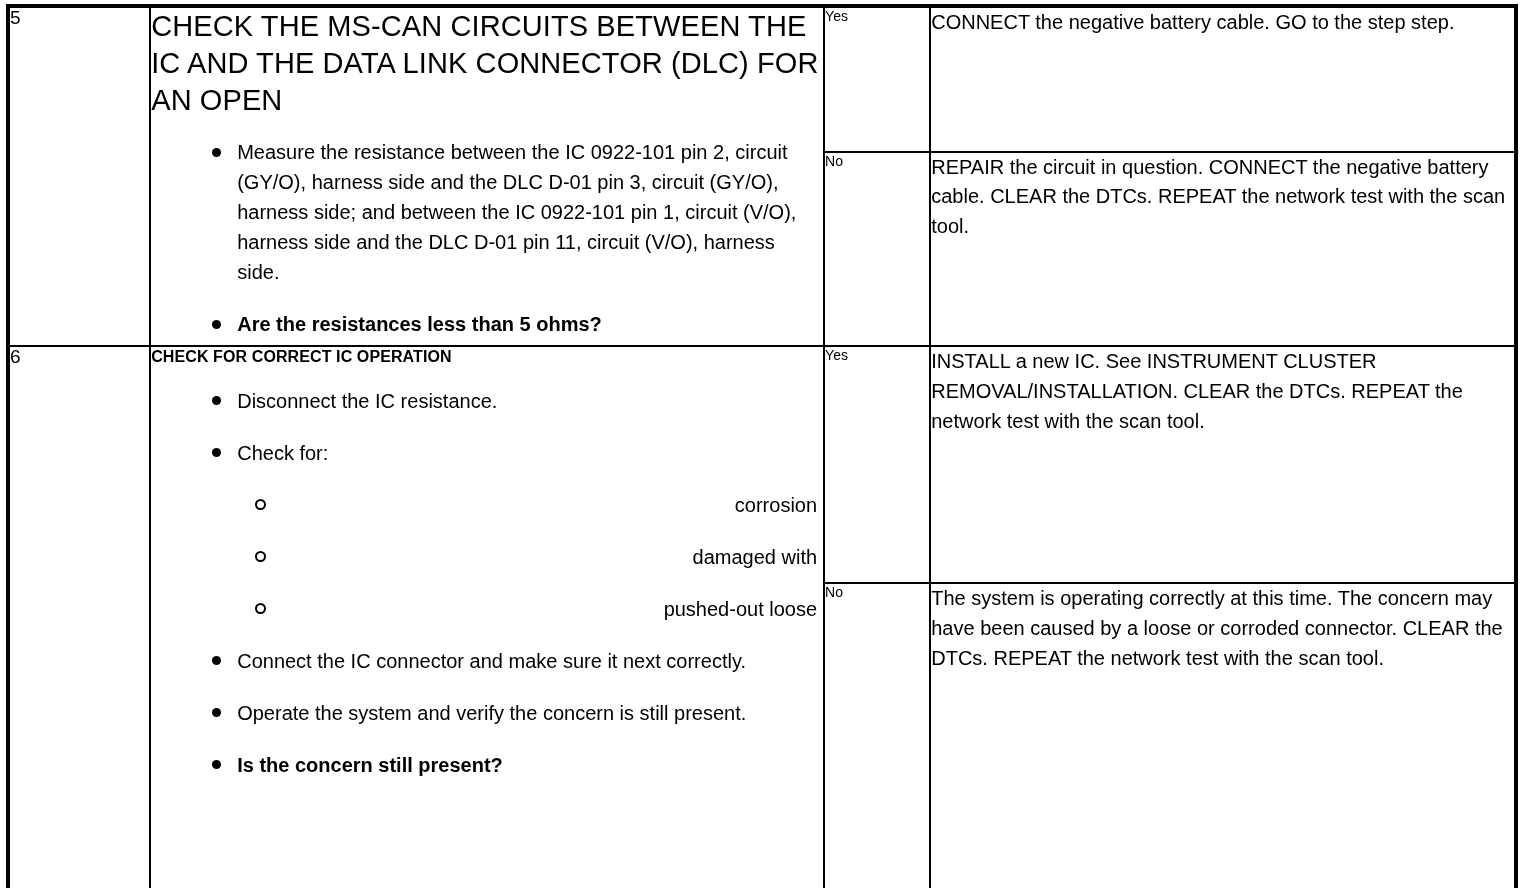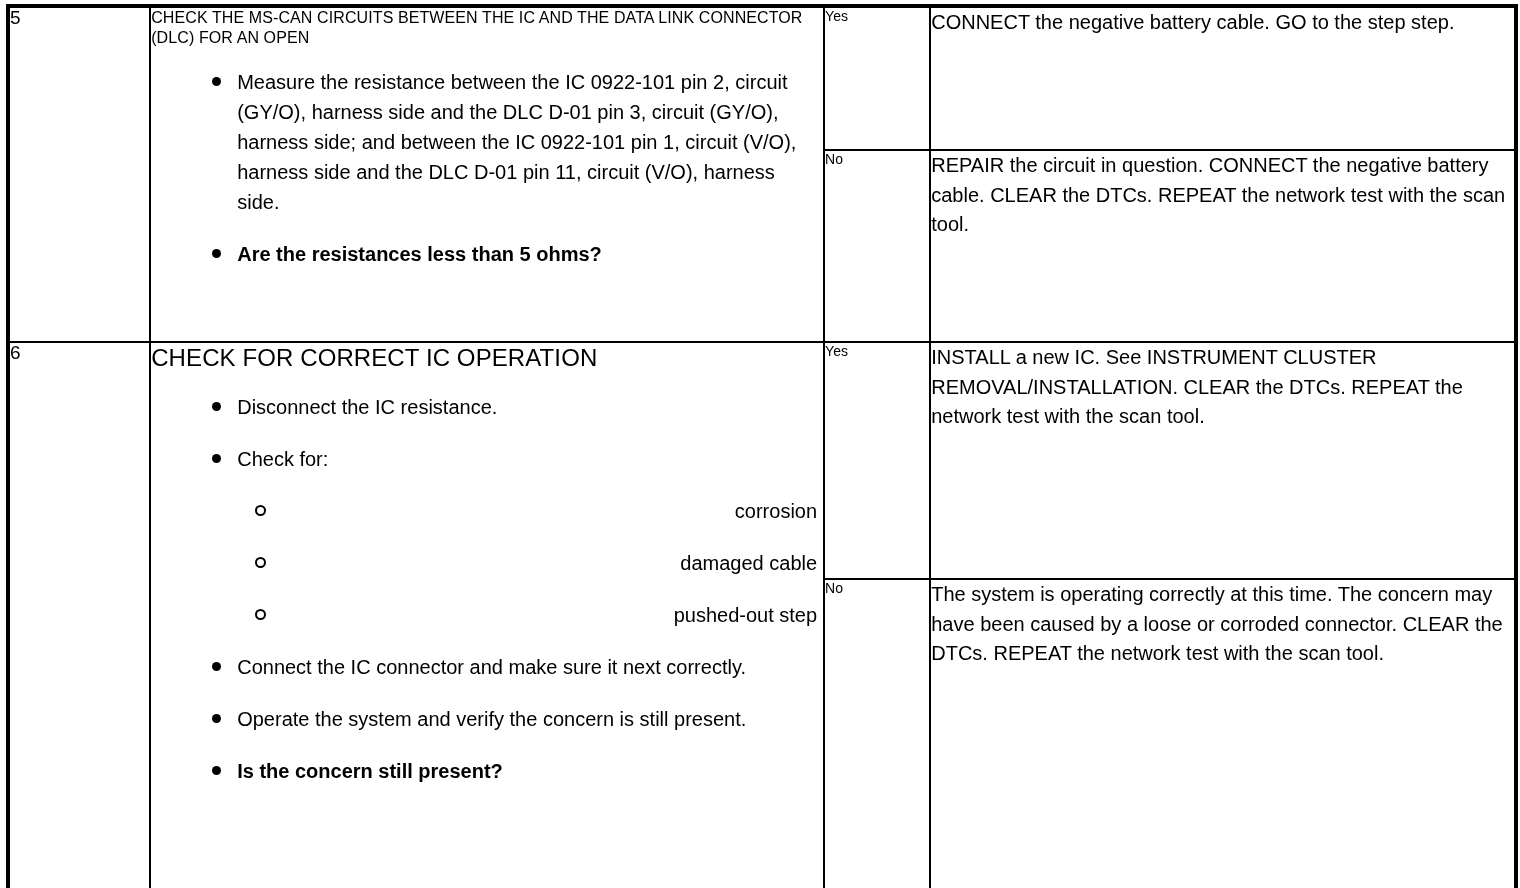--- a/index.html
+++ b/index.html
@@ -39,27 +39,27 @@
     vertical-align:middle;
     font-size:19px;
     line-height:1;
     padding-left:7px;
   }
   .stepnum-inner{display:block;}
 
   
   .bodycell{padding:9px 8px 10px 6px;}
   .proc-title{
-    font-size:16px;
+    font-size:29px;
     line-height:1.28;
     letter-spacing:0.1px;
     margin:0 0 4px 0;
     white-space:pre-line;
   }
-  .proc-title.small{font-size:24px;margin-bottom:10px;}
+  .proc-title.small{font-size:16px;margin-bottom:10px;font-weight:bold;}
 
   ul.lvl1{list-style:none;margin:6px;padding:0;}
   ul.lvl1 > li{
     position:relative;
     font-size:20px;
     line-height:1.50;
     margin:14px 0 0 0;
     padding-left:80px;
   }
   ul.lvl1 > li:first-child{margin-top:18px;}
@@ -178,25 +178,25 @@
             <li class="tight">
               <span class="bullet-disc"></span>
               <span>Check for:</span>
               <ul class="lvl2 sub-wrap">
                 <li>
                   <span class="bullet-circle"></span>
                   <span>corrosion</span>
                 </li>
                 <li>
                   <span class="bullet-circle"></span>
-                  <span>damaged cable</span>
+                  <span>damaged with</span>
                 </li>
                 <li>
                   <span class="bullet-circle"></span>
-                  <span>pushed-out step</span>
+                  <span>pushed-out loose</span>
                 </li>
               </ul>
             </li>
             <li class="tight">
               <span class="bullet-disc"></span>
               <span>Connect the IC connector and make sure it next correctly.</span>
             </li>
             <li class="tight">
               <span class="bullet-disc"></span>
               <span>Operate the system and verify the concern is still present.</span>

